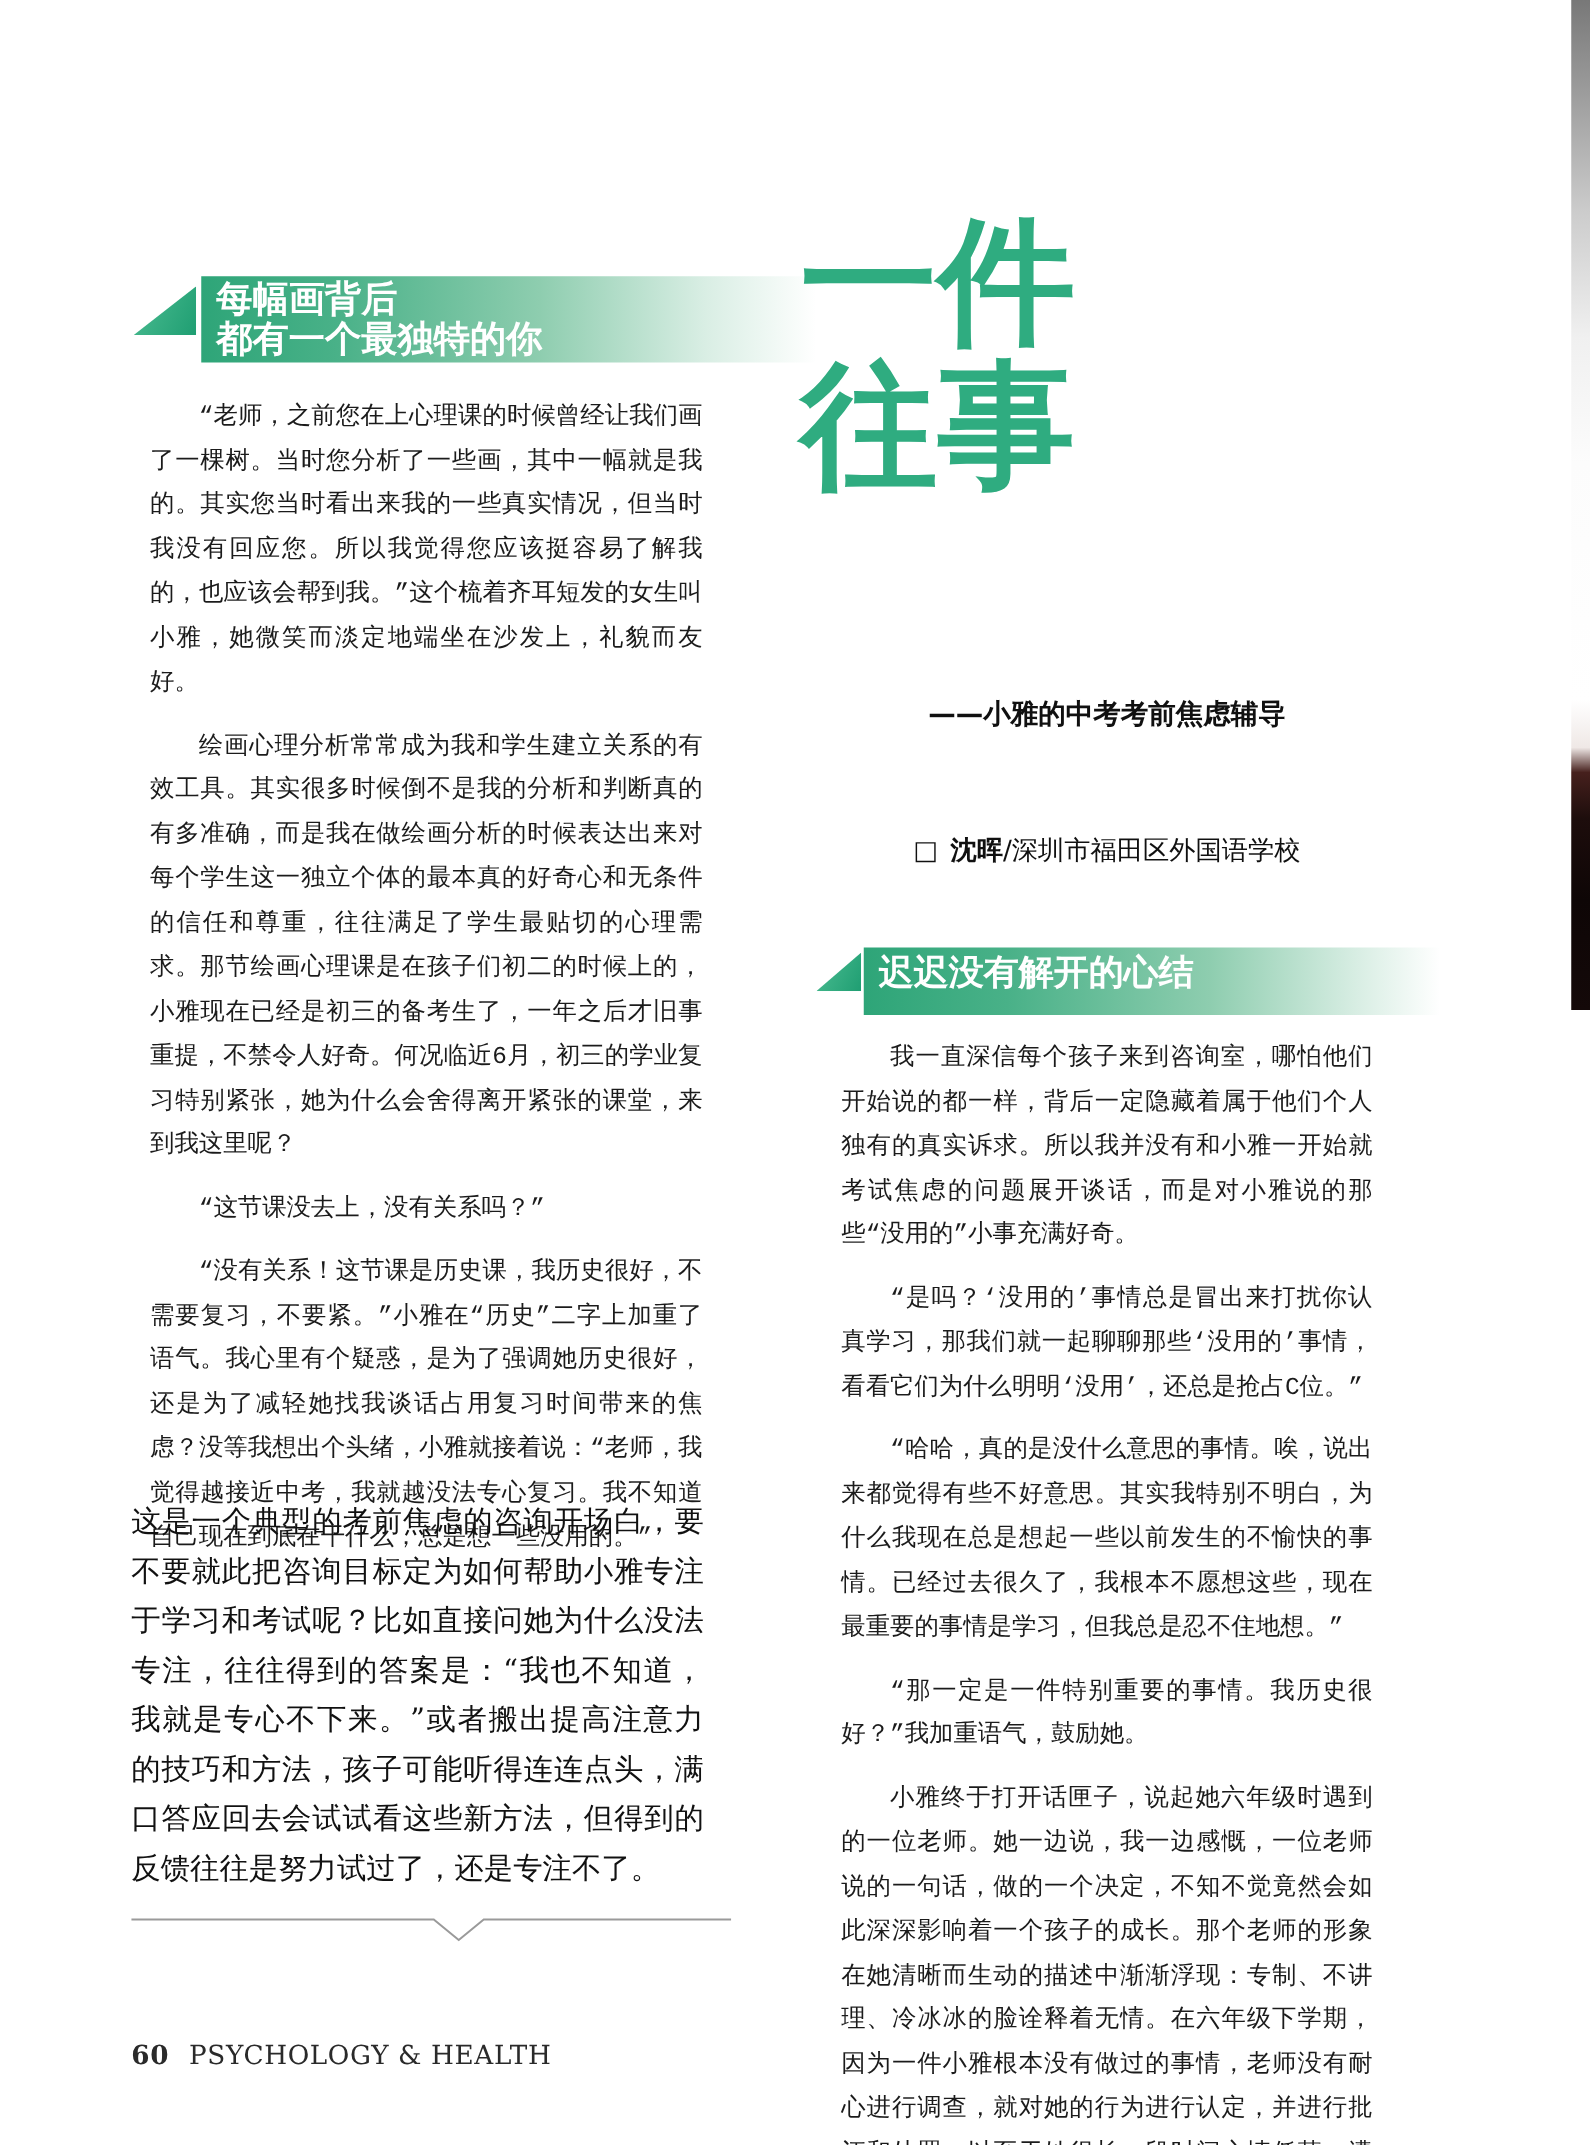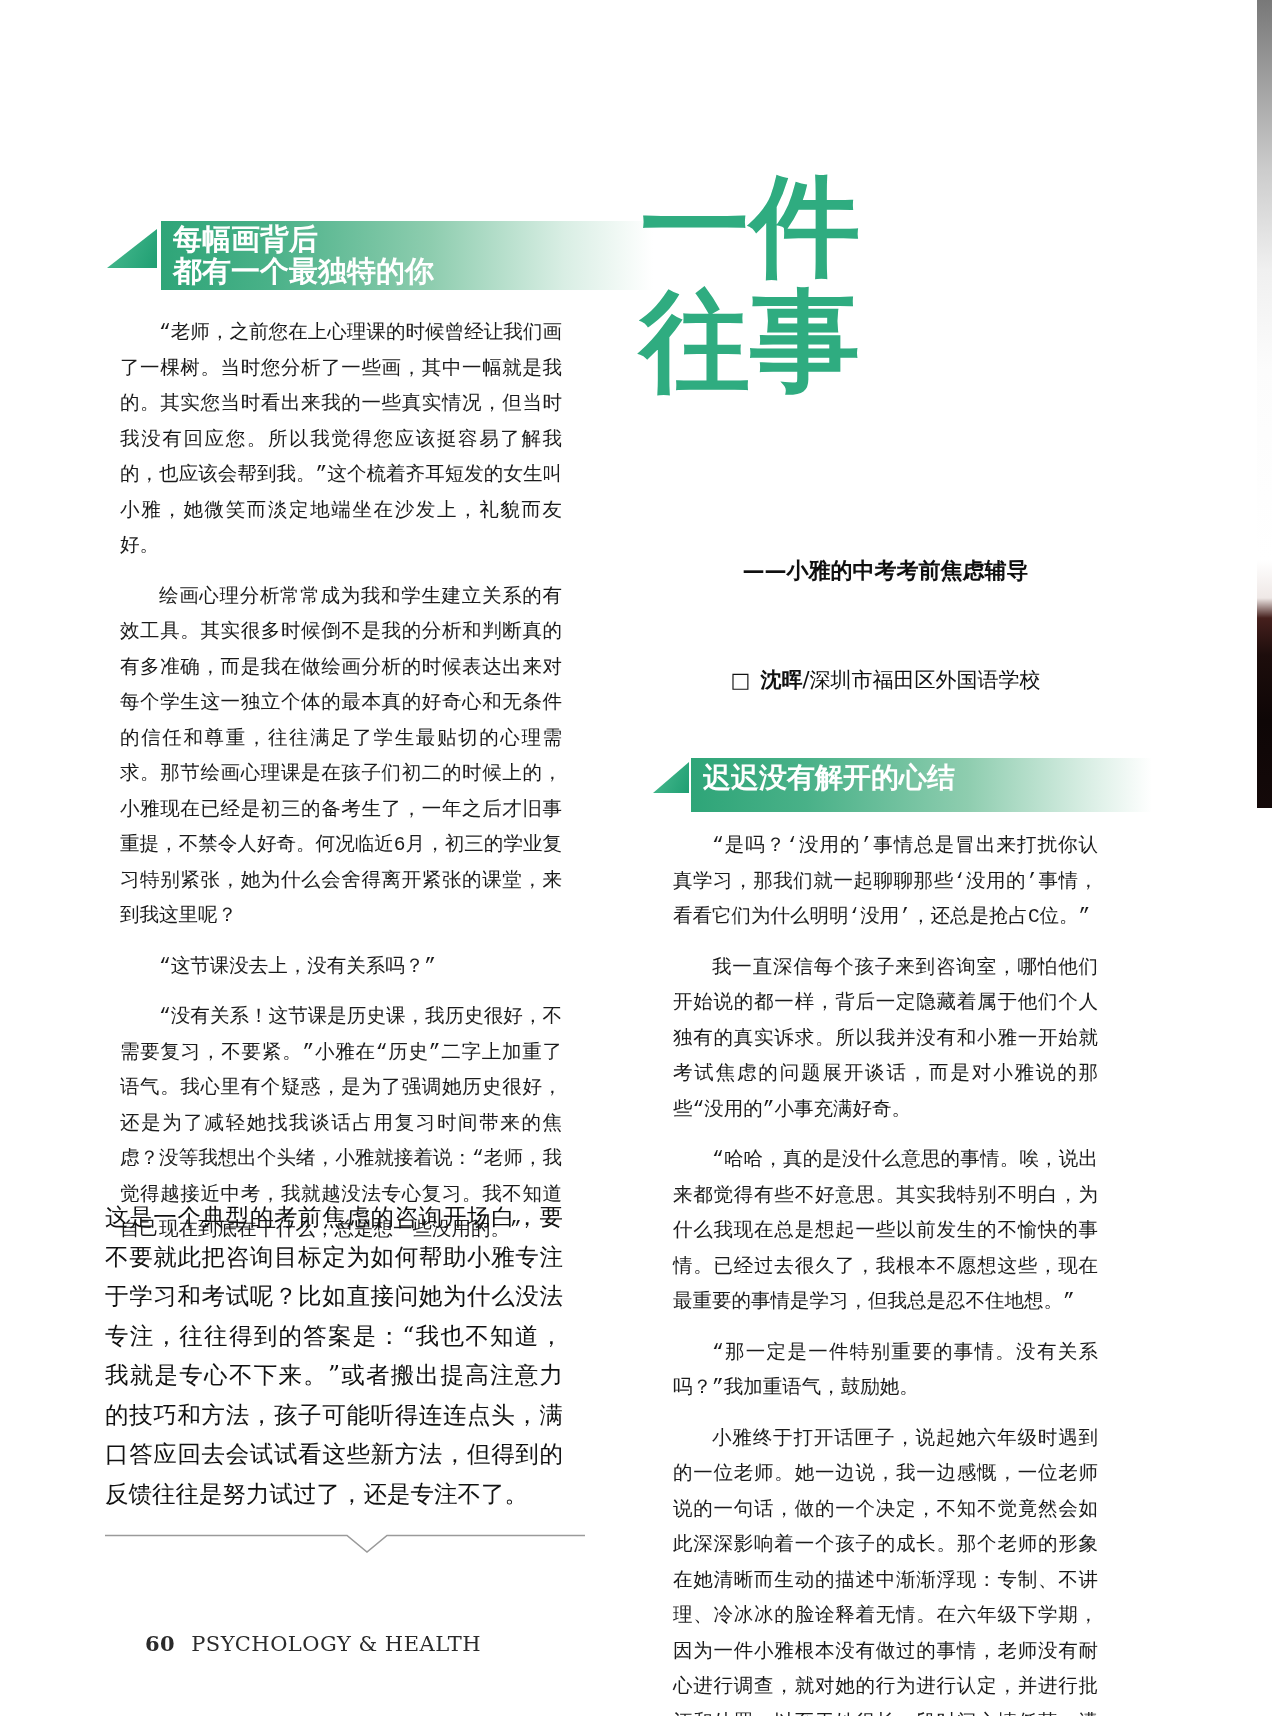--- a/index.html
+++ b/index.html
@@ -68,21 +68,21 @@
   }
   #author .marker { margin-right:10px; }
   #author .name { font-weight:bold; }
   
   #divider { position:absolute; left:105px; top:1534px; }
   
   #footer {
     position:absolute; left:105px; top:1631px;
     font-size:21px; color:#2a2a2a; letter-spacing:0.5px;
   }
-  #footer .num { font-weight:bold; margin-right:16px;margin-left:40px; }
+  #footer .num { font-weight:bold; margin-right:16px; }
   
   #edge-strip {
     position:absolute; right:0; top:0; width:15px; height:808px;
     background:linear-gradient(to bottom,
       #787878 0px, #9a9a9a 70px, #cccccc 170px, #f0f0f0 270px,
       #fcfcfc 370px, #ffffff 560px, #efe8e6 598px, #46201d 618px,
       #1d0d0c 655px, #0e0606 720px, #140909 808px);
   }
 </style>
 </head>
@@ -121,22 +121,22 @@
   <div id="subtitle">——小雅的中考考前焦虑辅导</div>
 
   <div id="author">
     <span class="marker">□</span><span class="name">沈晖</span><span>/深圳市福田区外国语学校</span>
   </div>
 
   <div id="rc-tri" class="tri"></div>
   <div id="rc-band" class="band">迟迟没有解开的心结</div>
 
   <div id="rc-body" class="body-text">
+    <p>我一直深信每个孩子来到咨询室，哪怕他们开始说的都一样，背后一定隐藏着属于他们个人独有的真实诉求。所以我并没有和小雅一开始就考试焦虑的问题展开谈话，而是对小雅说的那些“没用的”小事充满好奇。</p>
     <p>“是吗？‘没用的’事情总是冒出来打扰你认真学习，那我们就一起聊聊那些‘没用的’事情，看看它们为什么明明‘没用’，还总是抢占C位。”</p>
-    <p>我一直深信每个孩子来到咨询室，哪怕他们开始说的都一样，背后一定隐藏着属于他们个人独有的真实诉求。所以我并没有和小雅一开始就考试焦虑的问题展开谈话，而是对小雅说的那些“没用的”小事充满好奇。</p>
     <p>“哈哈，真的是没什么意思的事情。唉，说出来都觉得有些不好意思。其实我特别不明白，为什么我现在总是想起一些以前发生的不愉快的事情。已经过去很久了，我根本不愿想这些，现在最重要的事情是学习，但我总是忍不住地想。”</p>
-    <p>“那一定是一件特别重要的事情。没有关系吗？”我加重语气，鼓励她。</p>
+    <p>“那一定是一件特别重要的事情。我历史很好？”我加重语气，鼓励她。</p>
     <p>小雅终于打开话匣子，说起她六年级时遇到的一位老师。她一边说，我一边感慨，一位老师说的一句话，做的一个决定，不知不觉竟然会如此深深影响着一个孩子的成长。那个老师的形象在她清晰而生动的描述中渐渐浮现：专制、不讲理、冷冰冰的脸诠释着无情。在六年级下学期，因为一件小雅根本没有做过的事情，老师没有耐心进行调查，就对她的行为进行认定，并进行批评和处罚，以至于她很长一段时间心情低落，遭遇人际关系困扰。更重要的是她无法在小升初时发挥她本来的实力，考进更好的学校。</p>
   </div>
 
   <div id="edge-strip"></div>
 
 </div>
 
 </body></html>

